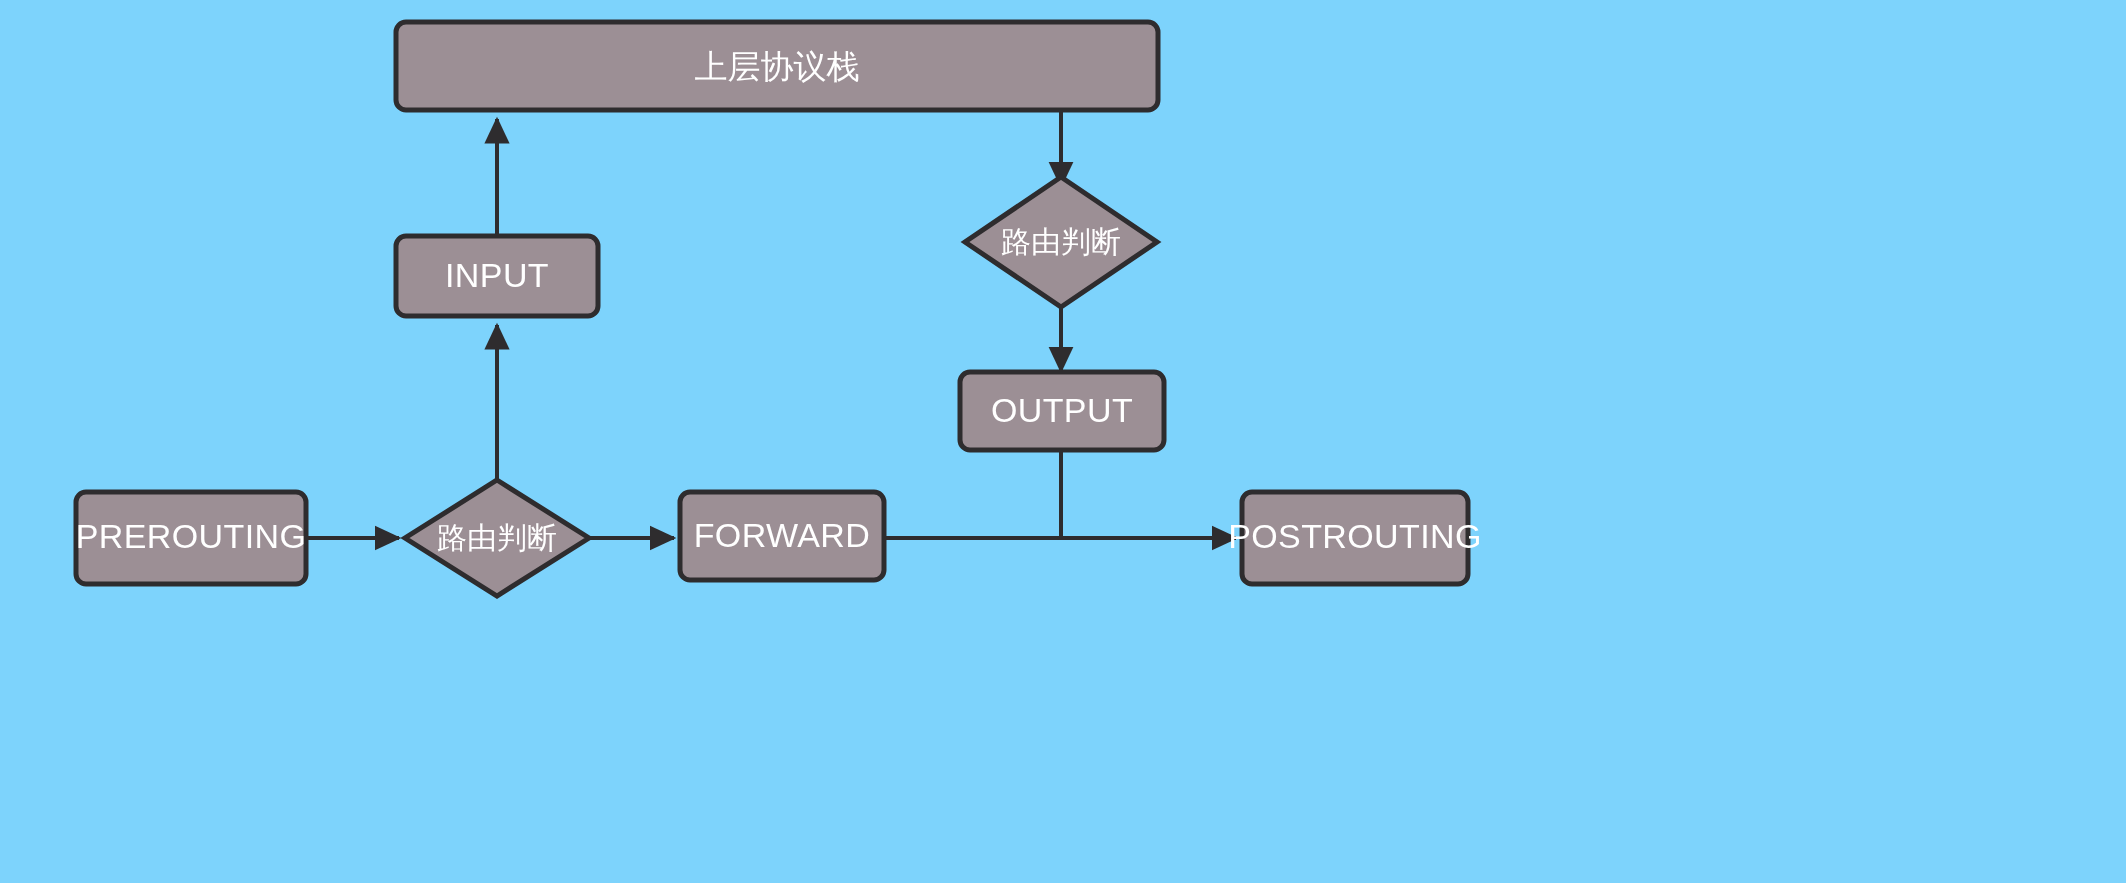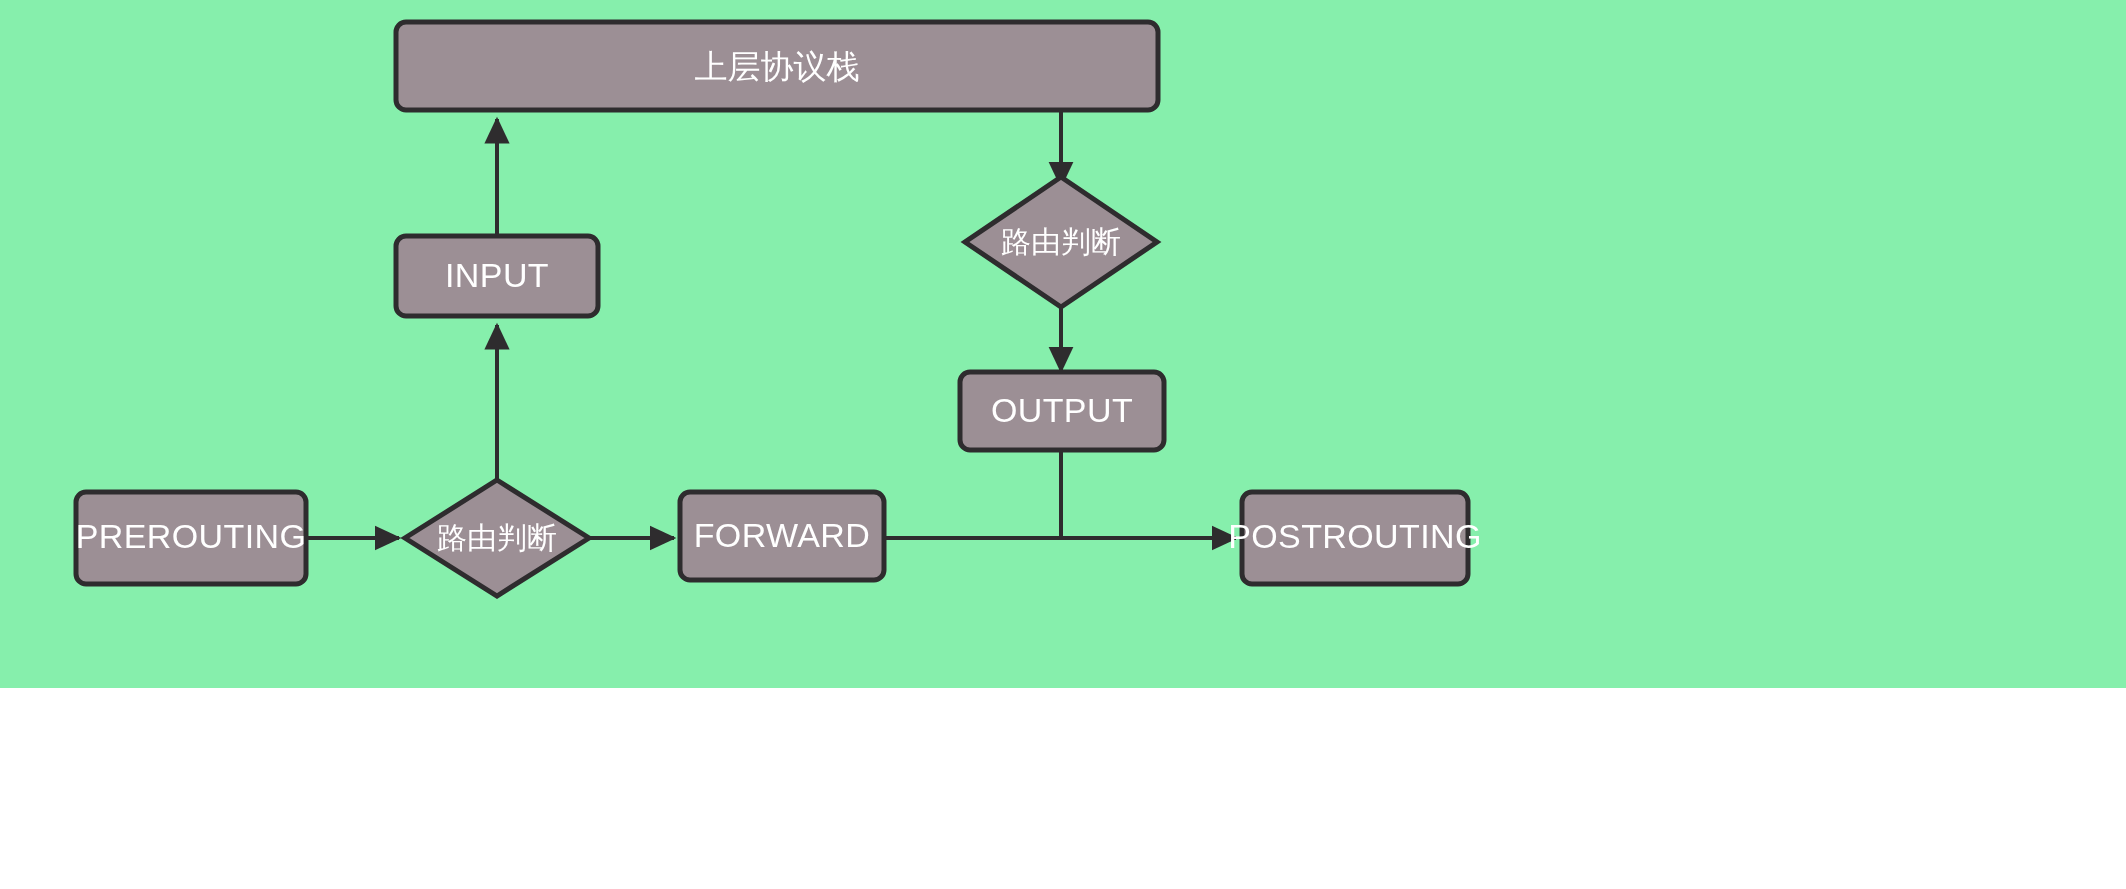--- a/index.html
+++ b/index.html
@@ -6,22 +6,22 @@
     margin: 0;
     padding: 0;
     background: #ffffff;
   }
   body {
     font-family: "Liberation Sans", sans-serif;
   }
   #canvas {
     position: relative;
     width: 2126px;
-    height: 688px;
-    background: #86efac;
+    height: 883px;
+    background: #7dd3fc;
     overflow: hidden;
   }
   #flow-svg {
     position: absolute;
     top: 0;
     left: 0;
     width: 2126px;
     height: 889px;
     display: block;
   }

